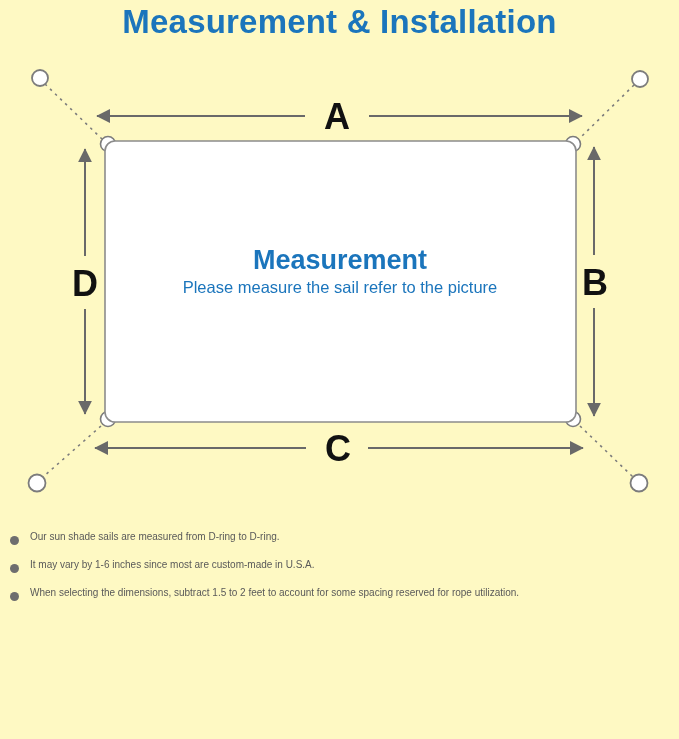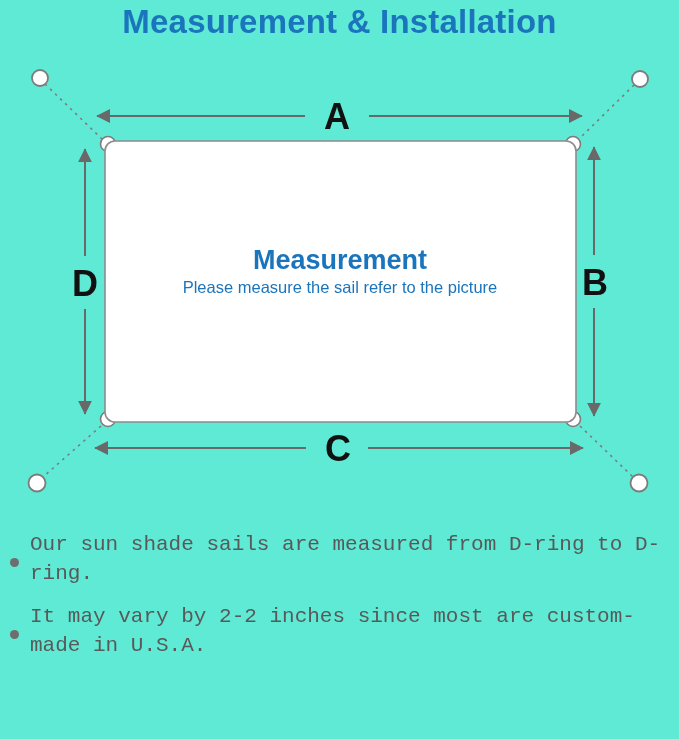--- a/index.html
+++ b/index.html
@@ -5,21 +5,21 @@
   html, body {
     margin: 0;
     padding: 0;
     background: #ffffff;
     font-family: "Liberation Sans", sans-serif;
   }
   .page {
     position: relative;
     width: 679px;
     height: 739px;
-    background: #5eead4;
+    background: #fef9c3;
     overflow: hidden;
   }
   .page-title {
     position: absolute;
     top: 0;
     left: 0;
     width: 679px;
     text-align: center;
     font-size: 33px;
     font-weight: bold;
@@ -37,26 +37,25 @@
     position: absolute;
     top: 530px;
     left: 8px;
     width: 662px;
     list-style: none;
     margin: 0;
     padding: 0;
   }
   .note-item {
     display: flex;
-    align-items: center;
+    align-items: flex-start;
     margin-bottom: 13px;
     color: #595959;
-    font-size: 21px;
+    font-size: 10px;
     line-height: 1.4;
-    font-family: Liberation Mono, monospace;
   }
   .bullet-dot {
     flex: 0 0 auto;
     width: 9px;
     height: 9px;
     border-radius: 50%;
     background: #6e6e6e;
     margin: 6px 11px 0 2px;
   }
   .note-text {
@@ -141,17 +140,21 @@
     <text class="svg-center-subtitle" x="340" y="293" text-anchor="middle">Please measure the sail refer to the picture</text>
   </svg>
 
   <ul class="notes">
     <li class="note-item">
       <span class="bullet-dot"></span>
       <span class="note-text">Our sun shade sails are measured from D-ring to D-ring.</span>
     </li>
     <li class="note-item">
       <span class="bullet-dot"></span>
-      <span class="note-text">It may vary by 2-2 inches since most are custom-made in U.S.A.</span>
+      <span class="note-text">It may vary by 1-6 inches since most are custom-made in U.S.A.</span>
+    </li>
+    <li class="note-item">
+      <span class="bullet-dot"></span>
+      <span class="note-text">When selecting the dimensions, subtract 1.5 to 2 feet to account for some spacing reserved for rope utilization.</span>
     </li>
   </ul>
 
 </div>
 
 </body></html>

